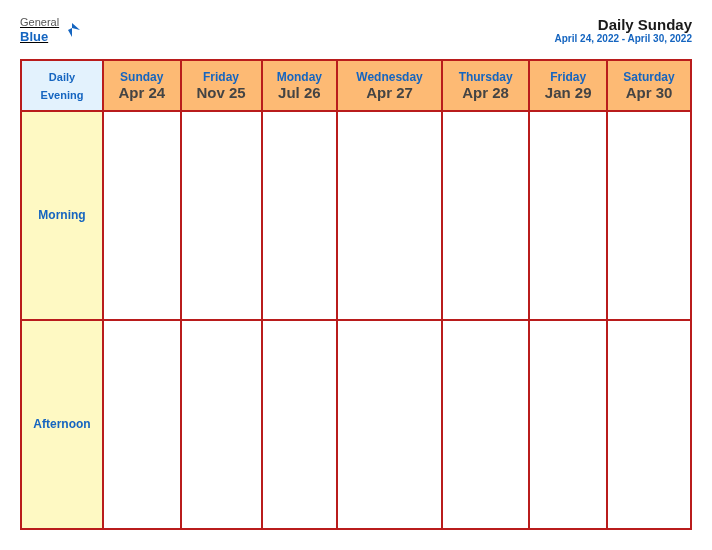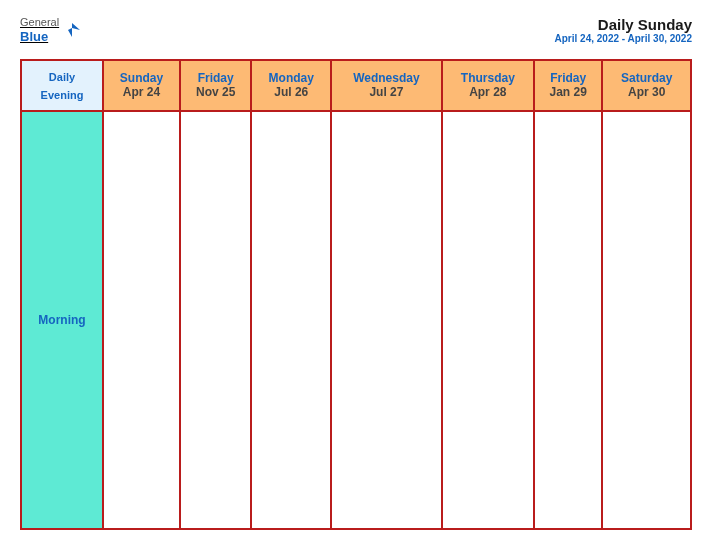--- a/index.html
+++ b/index.html
@@ -72,39 +72,39 @@
     }
 
     .day-name {
       font-size: 12px;
       font-weight: bold;
       color: #1565c0;
       display: block;
     }
 
     .day-date {
-      font-size: 12px;
+      font-size: 15px;
       color: #444;
       display: block;
     }
 
     .daily-planner-header {
       font-size: 11px;
       font-weight: bold;
       color: #1565c0;
       line-height: 1.4;
     }
 
     .time-row td {
       height: 115px;
       vertical-align: middle;
     }
 
     .time-label-cell {
-      background-color: #5eead4;
+      background-color: #fef9c3;
       font-size: 12px;
       font-weight: bold;
       color: #1565c0;
       width: 82px;
     }
 
     .time-content-cell {
       background-color: #ffffff;
       width: calc((100% - 82px) / 7);
     }
@@ -146,21 +146,21 @@
       <th>
         <span class="day-name">Friday</span>
         <span class="day-date">Nov 25</span>
       </th>
       <th>
         <span class="day-name">Monday</span>
         <span class="day-date">Jul 26</span>
       </th>
       <th>
         <span class="day-name">Wednesday</span>
-        <span class="day-date">Jul 27</span>
+        <span class="day-date">Apr 27</span>
       </th>
       <th>
         <span class="day-name">Thursday</span>
         <span class="day-date">Apr 28</span>
       </th>
       <th>
         <span class="day-name">Friday</span>
         <span class="day-date">Jan 29</span>
       </th>
       <th>
@@ -173,14 +173,24 @@
     <tr class="time-row">
       <td class="time-label-cell">Morning</td>
       <td class="time-content-cell"></td>
       <td class="time-content-cell"></td>
       <td class="time-content-cell"></td>
       <td class="time-content-cell"></td>
       <td class="time-content-cell"></td>
       <td class="time-content-cell"></td>
       <td class="time-content-cell"></td>
     </tr>
+    <tr class="time-row">
+      <td class="time-label-cell">Afternoon</td>
+      <td class="time-content-cell"></td>
+      <td class="time-content-cell"></td>
+      <td class="time-content-cell"></td>
+      <td class="time-content-cell"></td>
+      <td class="time-content-cell"></td>
+      <td class="time-content-cell"></td>
+      <td class="time-content-cell"></td>
+    </tr>
   </tbody>
 </table>
 
 </body></html>

